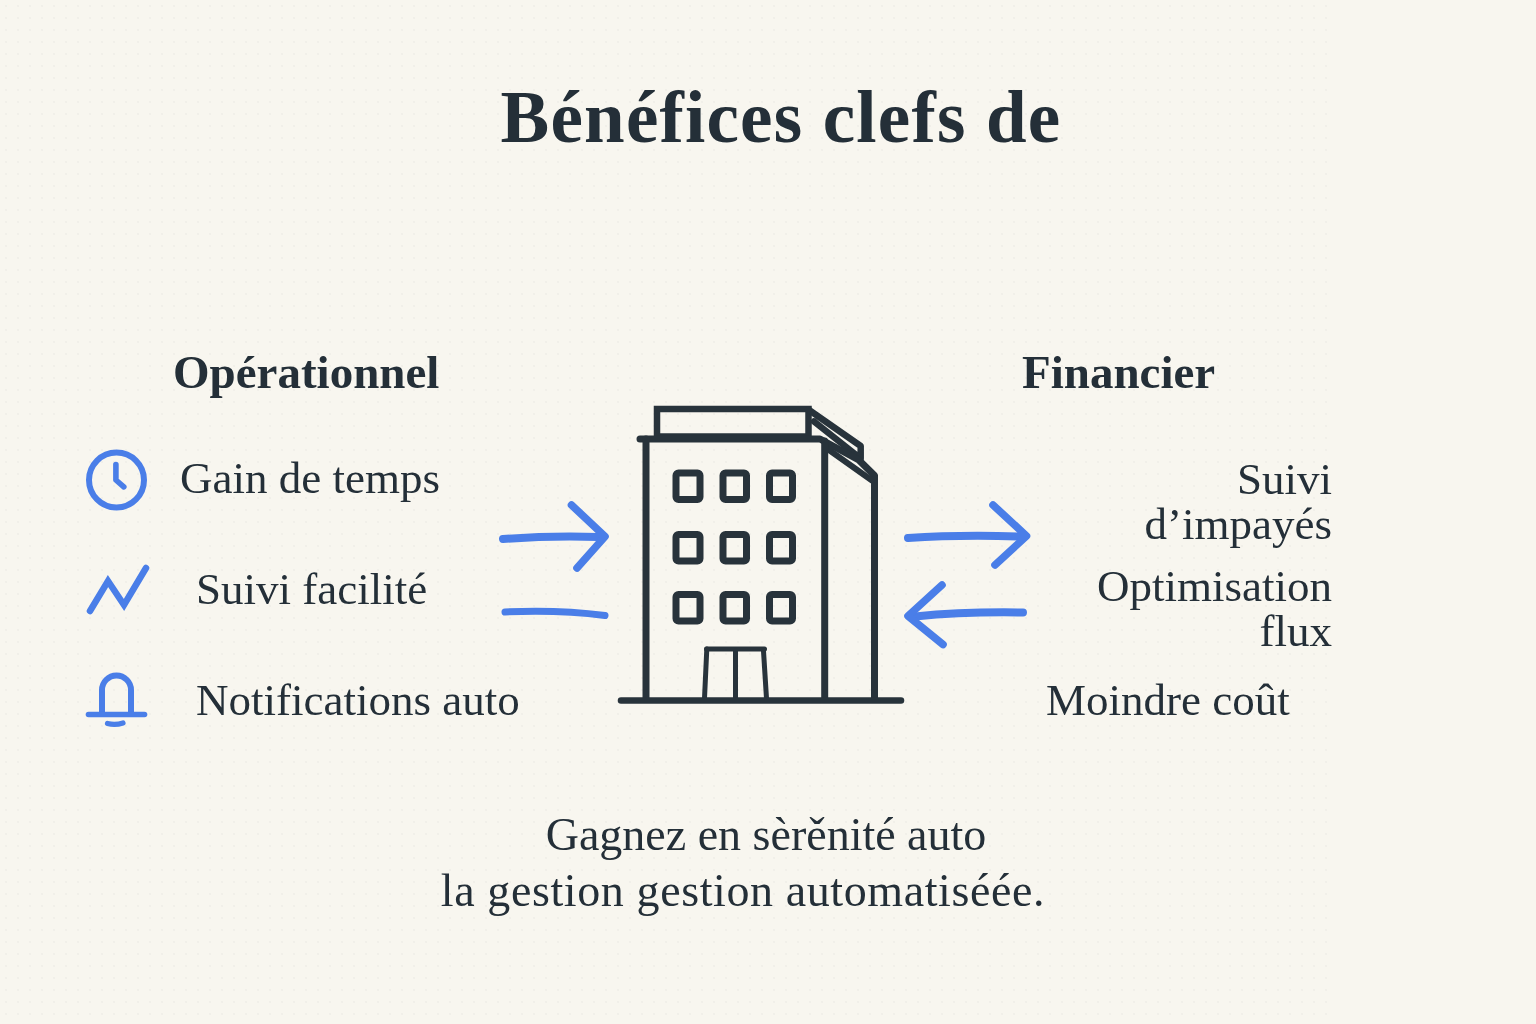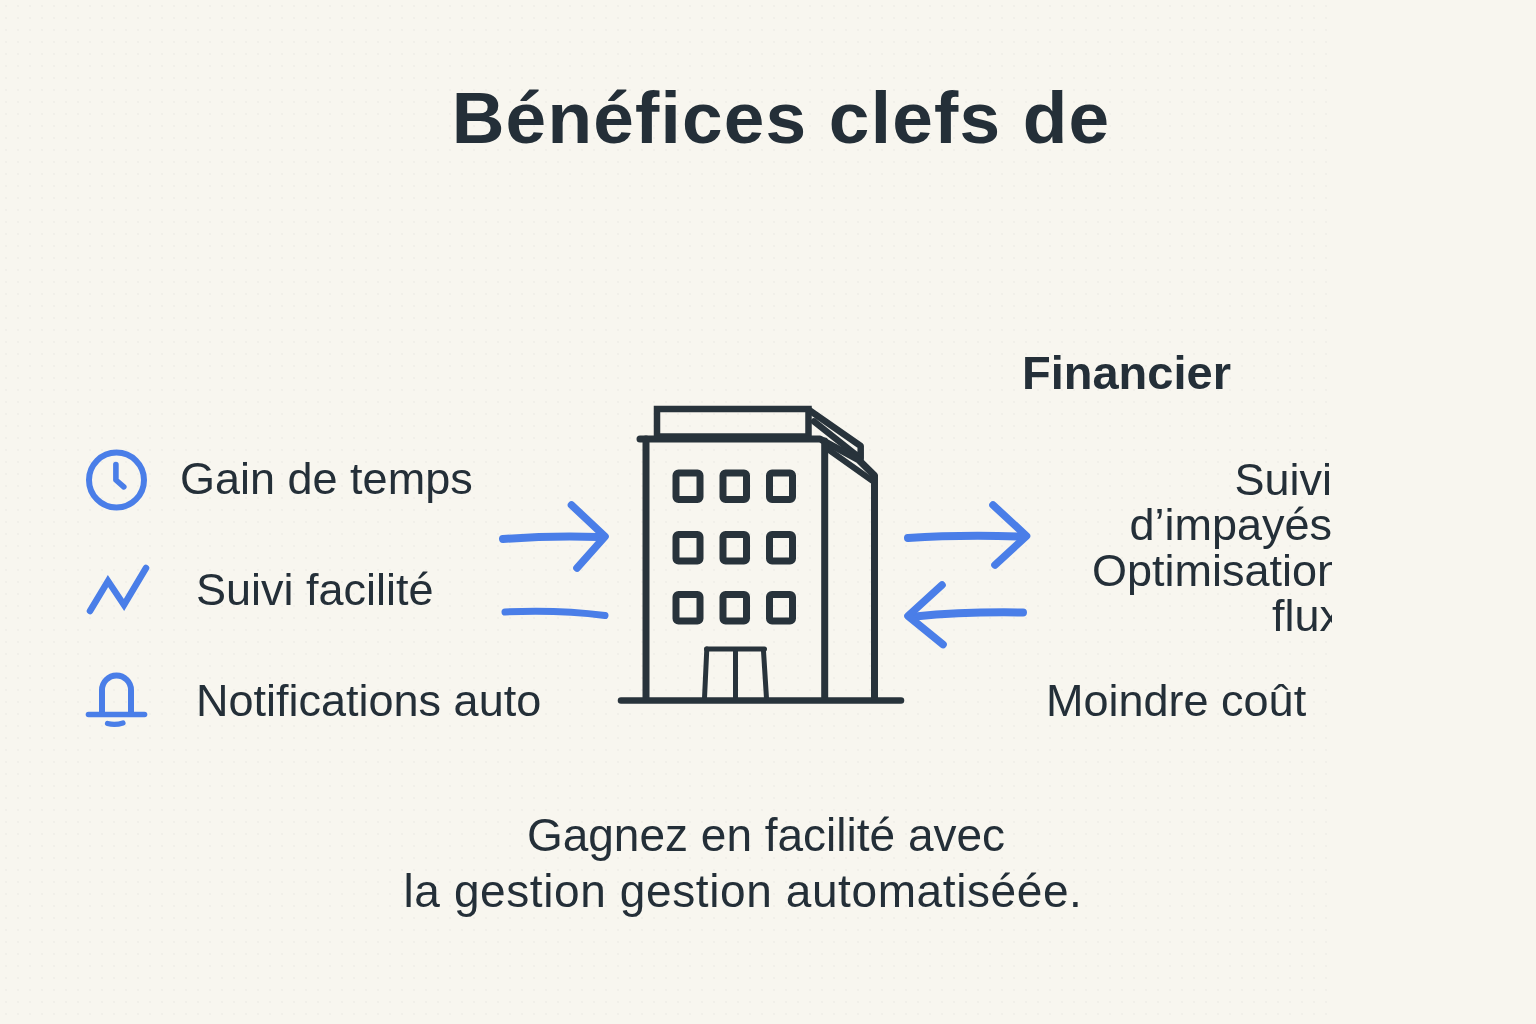--- a/index.html
+++ b/index.html
@@ -9,21 +9,21 @@
     background: #f8f6ef;
   }
   .canvas {
     position: relative;
     width: 1332px;
     height: 1024px;
     overflow: hidden;
     background-color: #f8f6ef;
     background-image: radial-gradient(circle, rgba(60,70,60,0.035) 1px, rgba(0,0,0,0) 1.4px);
     background-size: 12px 12px;
-    font-family: Liberation Sans, sans-serif;
+    font-family: Liberation Serif, serif;
     color: #242f38;
   }
   .abs { position: absolute; }
   .title {
     left: 0;
     top: 76px;
     width: 1536px;
     text-align: center;
     font-size: 73px;
     font-weight: 700;
@@ -57,20 +57,21 @@
 </style>
 </head>
 <body>
 
 <div class="canvas">
 
   <h1 class="abs title" style="margin:0;">
     <span style="display:inline-block; letter-spacing:1.2px; transform:translateX(13px);">Bénéfices clefs de</span><br>
   </h1>
 
+  <div class="abs col-heading" style="left:173px; top:349px;">Opérationnel</div>
 
   <div class="abs item-label" style="left:180px; top:456px;">Gain de temps</div>
   <div class="abs item-label" style="left:180px; top:567px;margin-left:16px;">Suivi facilité</div>
   <div class="abs item-label" style="left:196px; top:678px;">Notifications auto</div>
 
   <svg class="abs" style="left:83px; top:446px;" width="67" height="67" viewBox="0 0 67 67" aria-hidden="true">
     <circle cx="33.5" cy="34" r="27.5" fill="none" stroke="#4a7ee8" stroke-width="6"></circle>
     <path d="M32.9,18.5 L32.9,34 L40.8,40.8" fill="none" stroke="#4a7ee8" stroke-width="5.6" stroke-linecap="round" stroke-linejoin="round"></path>
   </svg>
 
@@ -137,21 +138,21 @@
         <path d="M163.5,256 L166.5,303.5"></path>
       </g>
 
       <path d="M21,305.5 L301,305.5" stroke-width="6.5"></path>
     </g>
   </svg>
 
   <div class="abs col-heading" style="left:1022px; top:349px;">Financier</div>
 
   <div class="abs item-label" style="left:1071px; top:457px;">Suivi d’impayés</div>
-  <div class="abs item-label" style="left:1071px; top:548px;margin-left:21px;">Optimisation flux</div>
+  <div class="abs item-label" style="left:1071px; top:564px;margin-left:21px;">Optimisation flux</div>
   <div class="abs item-label" style="left:1046px; top:678px;">Moindre coût</div>
 
   <div>
-    <div class="abs footer-line" style="left:766px; top:812px;">Gagnez en facilité avec</div>
+    <div class="abs footer-line" style="left:766px; top:812px;">Gagnez en sèrěnité auto</div>
     <div class="abs footer-line" style="left:743px; top:868px; letter-spacing:0.6px;">la gestion gestion automatiséée.</div>
   </div>
 
 </div>
 
 </body></html>

